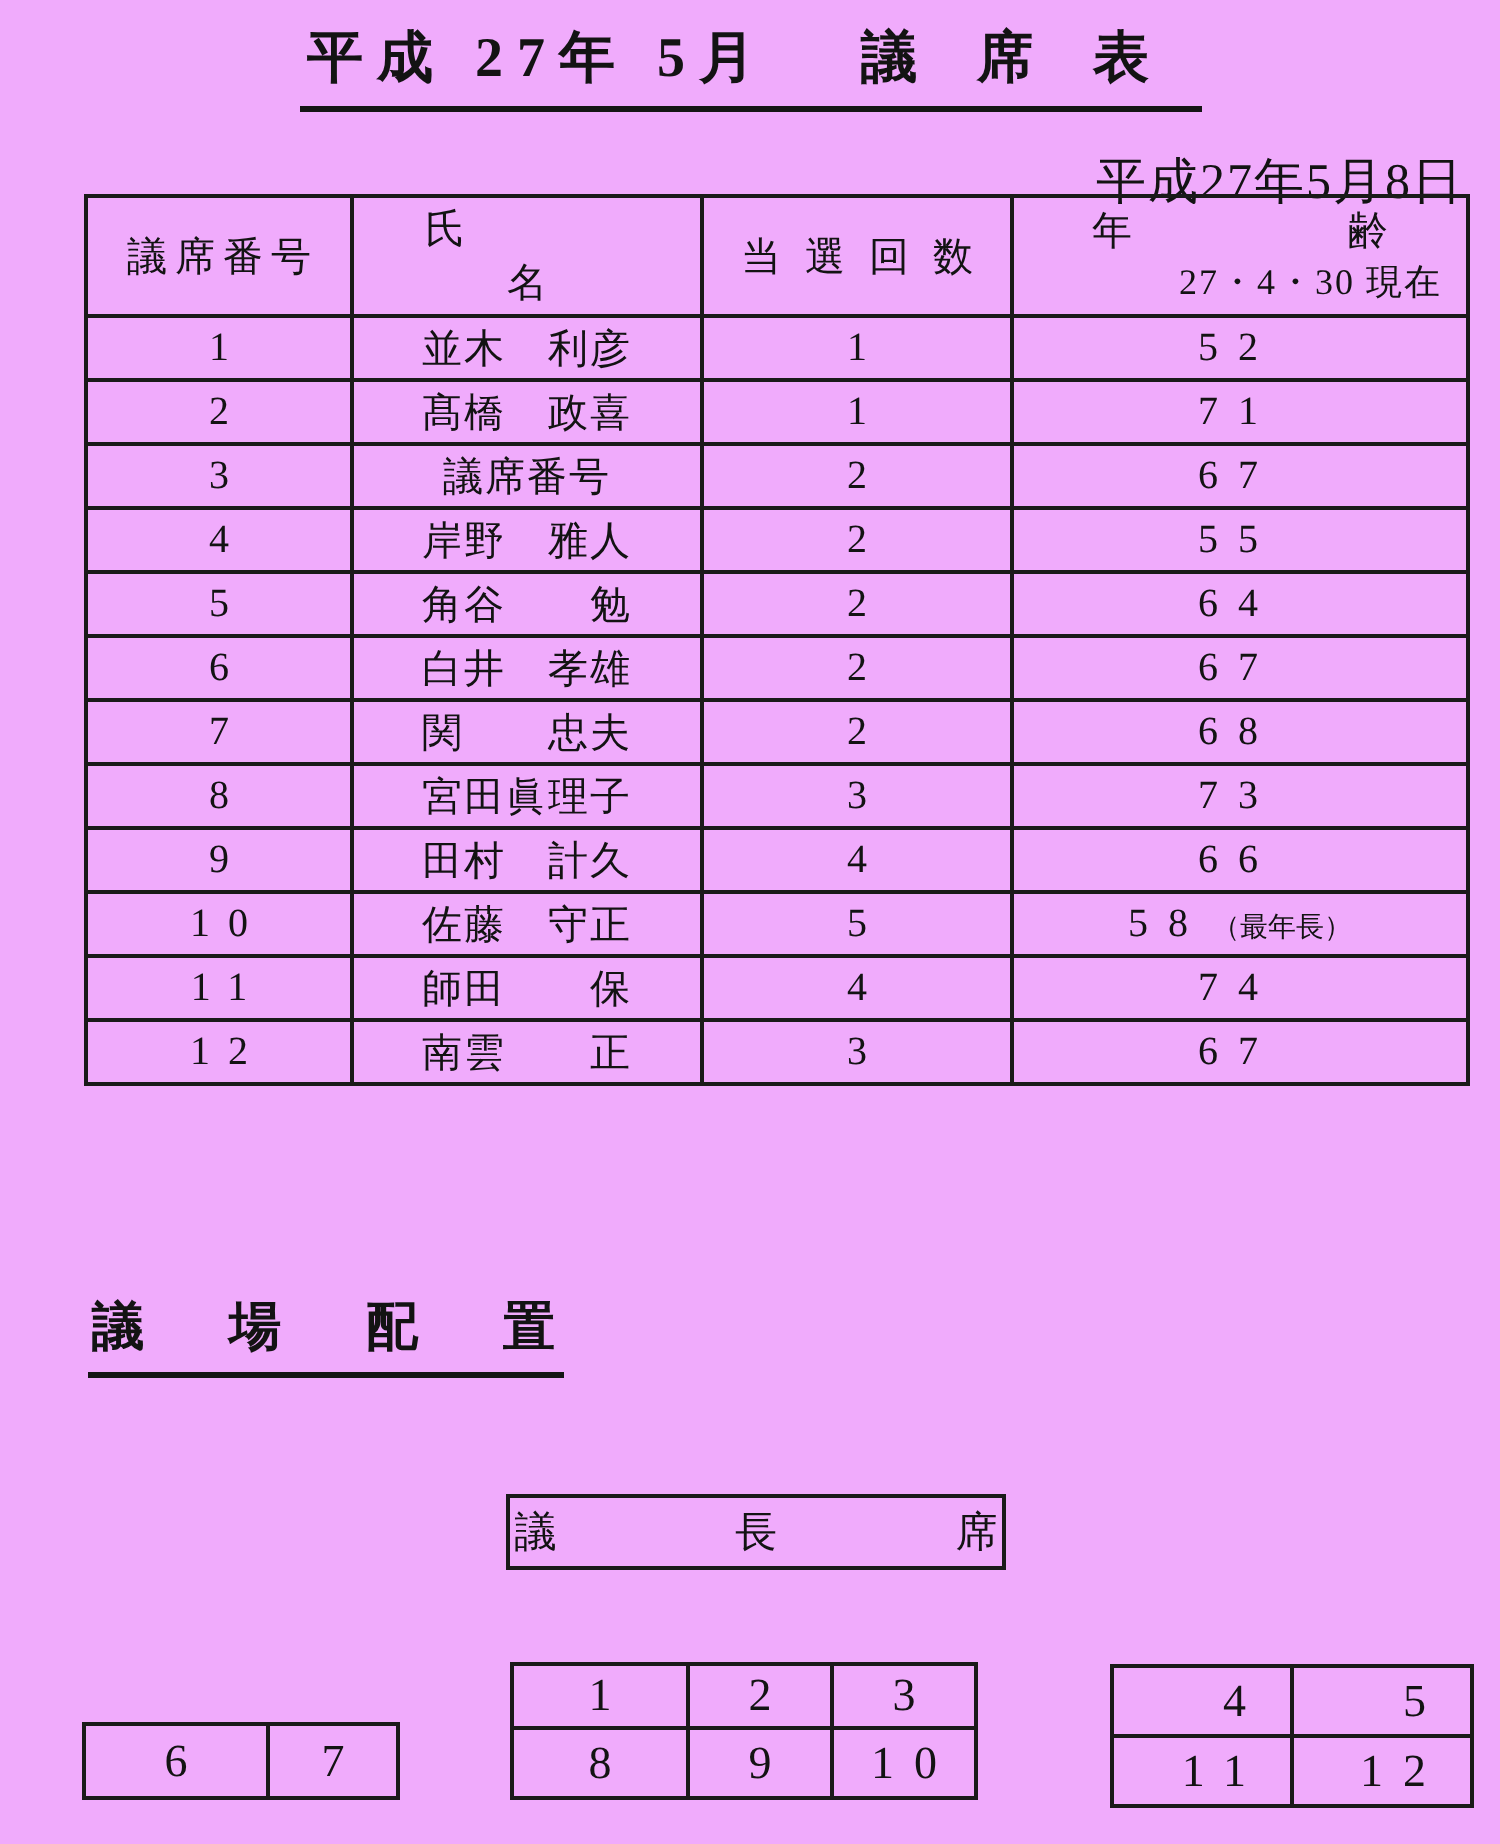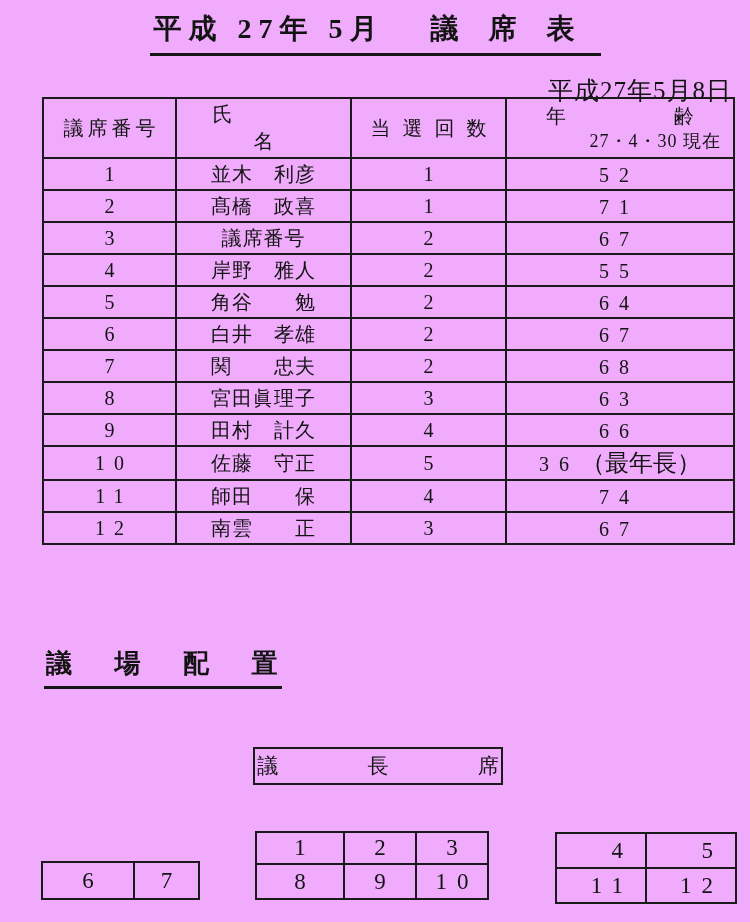--- a/index.html
+++ b/index.html
@@ -41,21 +41,21 @@
   .h-name{letter-spacing:82px;margin-right:-82px;}
   .h-count{letter-spacing:12px;margin-right:-12px;margin-top:48px;}
   th{text-align:center;}
   .h-age1{display:block;text-align:center;letter-spacing:108px;margin-right:-108px;line-height:26px;}
   .h-age2{display:block;text-align:right;padding-right:12px;letter-spacing:1px;font-size:18px;line-height:24px;white-space:pre;margin-left:44px;}
   .c-seat,.c-elected{text-align:center;}
   .num{letter-spacing:9px;margin-right:-9px;}
   .c-name{text-align:center;white-space:pre;letter-spacing:1px;font-family:Liberation Mono, monospace;}
   .c-age{text-align:center;padding-left:33px;font-family:Liberation Serif, serif;}
   .age-num{letter-spacing:10px;margin-right:-10px;}
-  .age-note{letter-spacing:0px;margin-left:12px;font-size:24px;white-space:pre;}
+  .age-note{letter-spacing:0px;margin-left:12px;font-size:14px;white-space:pre;}
   
   .section-heading{
     position:absolute;left:44px;top:646px;
     font-size:26px;font-weight:bold;
     border-bottom:3px solid #151515;
     padding:0 0 5px 2px;
     text-align:center;
   }
   .section-heading span{letter-spacing:18px;margin-right:-14px;white-space:pre;}
   .chair-box{
@@ -155,33 +155,33 @@
       <tr>
         <td class="c-seat"><span class="num">7</span></td>
         <td class="c-name">関　　忠夫</td>
         <td class="c-elected"><span class="num">2</span></td>
         <td class="c-age"><span class="age-num">68</span><span class="age-note"></span></td>
       </tr>
       <tr>
         <td class="c-seat"><span class="num">8</span></td>
         <td class="c-name">宮田眞理子</td>
         <td class="c-elected"><span class="num">3</span></td>
-        <td class="c-age"><span class="age-num">63</span><span class="age-note"></span></td>
+        <td class="c-age"><span class="age-num">73</span><span class="age-note"></span></td>
       </tr>
       <tr>
         <td class="c-seat"><span class="num">9</span></td>
         <td class="c-name">田村　計久</td>
         <td class="c-elected"><span class="num">4</span></td>
         <td class="c-age"><span class="age-num">66</span><span class="age-note"></span></td>
       </tr>
       <tr>
         <td class="c-seat"><span class="num">10</span></td>
         <td class="c-name">佐藤　守正</td>
         <td class="c-elected"><span class="num">5</span></td>
-        <td class="c-age"><span class="age-num">36</span><span class="age-note">（最年長）</span></td>
+        <td class="c-age"><span class="age-num">58</span><span class="age-note">（最年長）</span></td>
       </tr>
       <tr>
         <td class="c-seat"><span class="num">11</span></td>
         <td class="c-name">師田　　保</td>
         <td class="c-elected"><span class="num">4</span></td>
         <td class="c-age"><span class="age-num">74</span><span class="age-note"></span></td>
       </tr>
       <tr>
         <td class="c-seat"><span class="num">12</span></td>
         <td class="c-name">南雲　　正</td>

